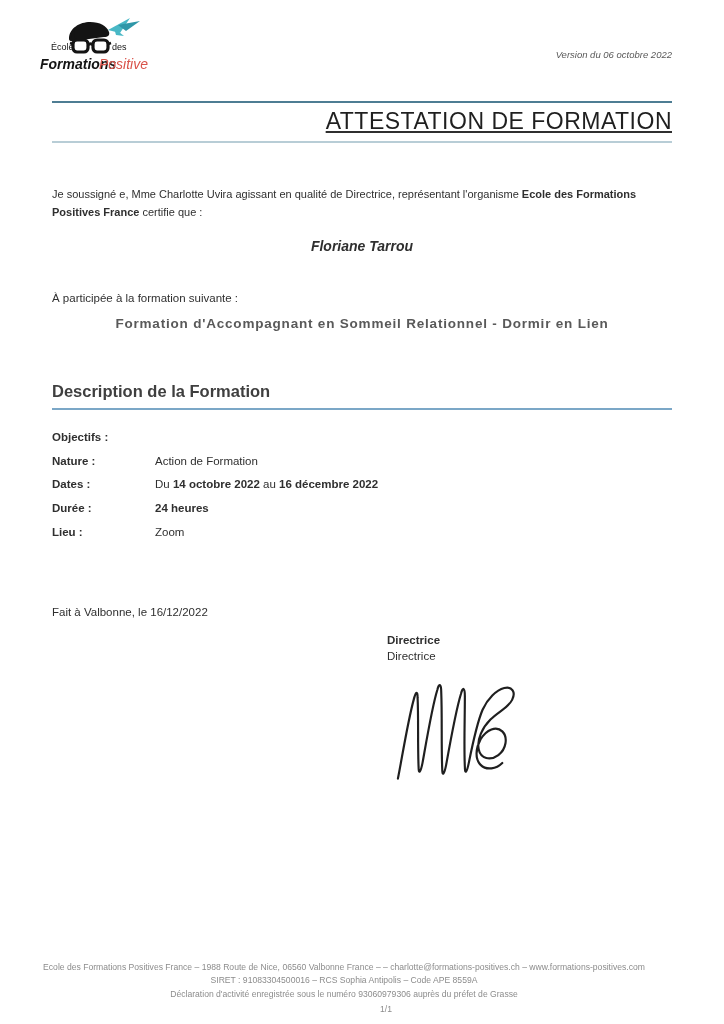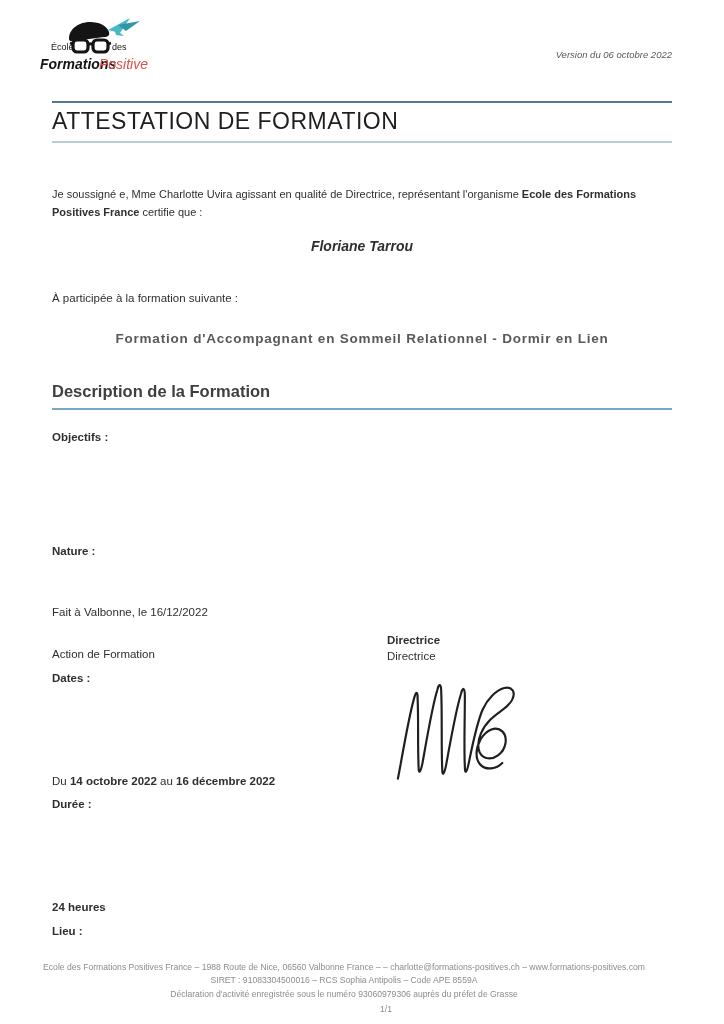--- a/index.html
+++ b/index.html
@@ -19,22 +19,23 @@
   .version-note {
     position: absolute; top: 25px; right: 52px;
     font-size: 9.5px; font-style: italic; color: #595959; margin-top: 24px;
   }
 
   
   .title-block {
     position: absolute; top: 101px; left: 52px; right: 52px;
     border-top: 2px solid #4e7d93;
     border-bottom: 2px solid #b8cdd6;
-    text-align: left;
+    text-align: right;
     padding: 5px 0 6px 0;
+    text-decoration: underline;
   }
   .title-block h1 {
     font-size: 23px; font-weight: normal; letter-spacing: 0.5px; color: #1f1f1f;
   }
 
   
   .intro {
     position: absolute; top: 186px; left: 52px; width: 622px;
     font-size: 11px; line-height: 1.6;
   }
@@ -43,38 +44,38 @@
     position: absolute; top: 238px; left: 52px; width: 620px;
     text-align: center; font-size: 14px; font-weight: bold; font-style: italic;
   }
 
   .participation {
     position: absolute; top: 292px; left: 52px;
     font-size: 11.5px;
   }
 
   .formation-title {
-    position: absolute; top: 331px; left: 52px; width: 620px;
+    position: absolute; top: 316px; left: 52px; width: 620px;
     text-align: center; font-size: 13.5px; font-weight: bold;
     color: #595959; letter-spacing: 0.8px;
   }
 
   
   .section-heading {
     position: absolute; top: 382px; left: 52px; right: 52px;
     font-size: 16.5px; font-weight: bold; color: #3f3f3f;
     padding-bottom: 7px;
     border-bottom: 2px solid #7ba7c7;
   }
 
   .fields {
     position: absolute; top: 431px; left: 52px; width: 620px;
     font-size: 11.5px;
   }
-  .field-row { display: flex; margin-bottom: 11px; line-height: 1.1; flex-direction: column; }
+  .field-row { display: flex; margin-bottom: 11px; line-height: 1.1; }
   .field-label { width: 103px; font-weight: bold; flex: 0 0 103px; }
   .field-value { flex: 1; }
 
   .place-date {
     position: absolute; top: 606px; left: 52px;
     font-size: 11.5px;
   }
 
   .signatory {
     position: absolute; top: 633px; left: 387px;

